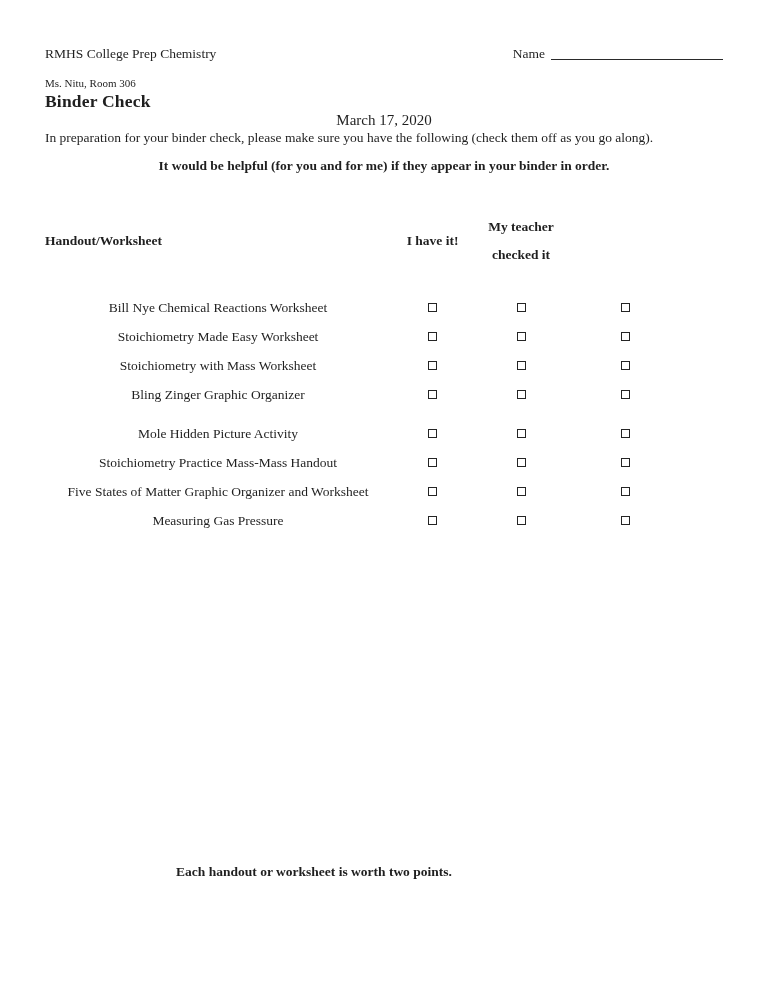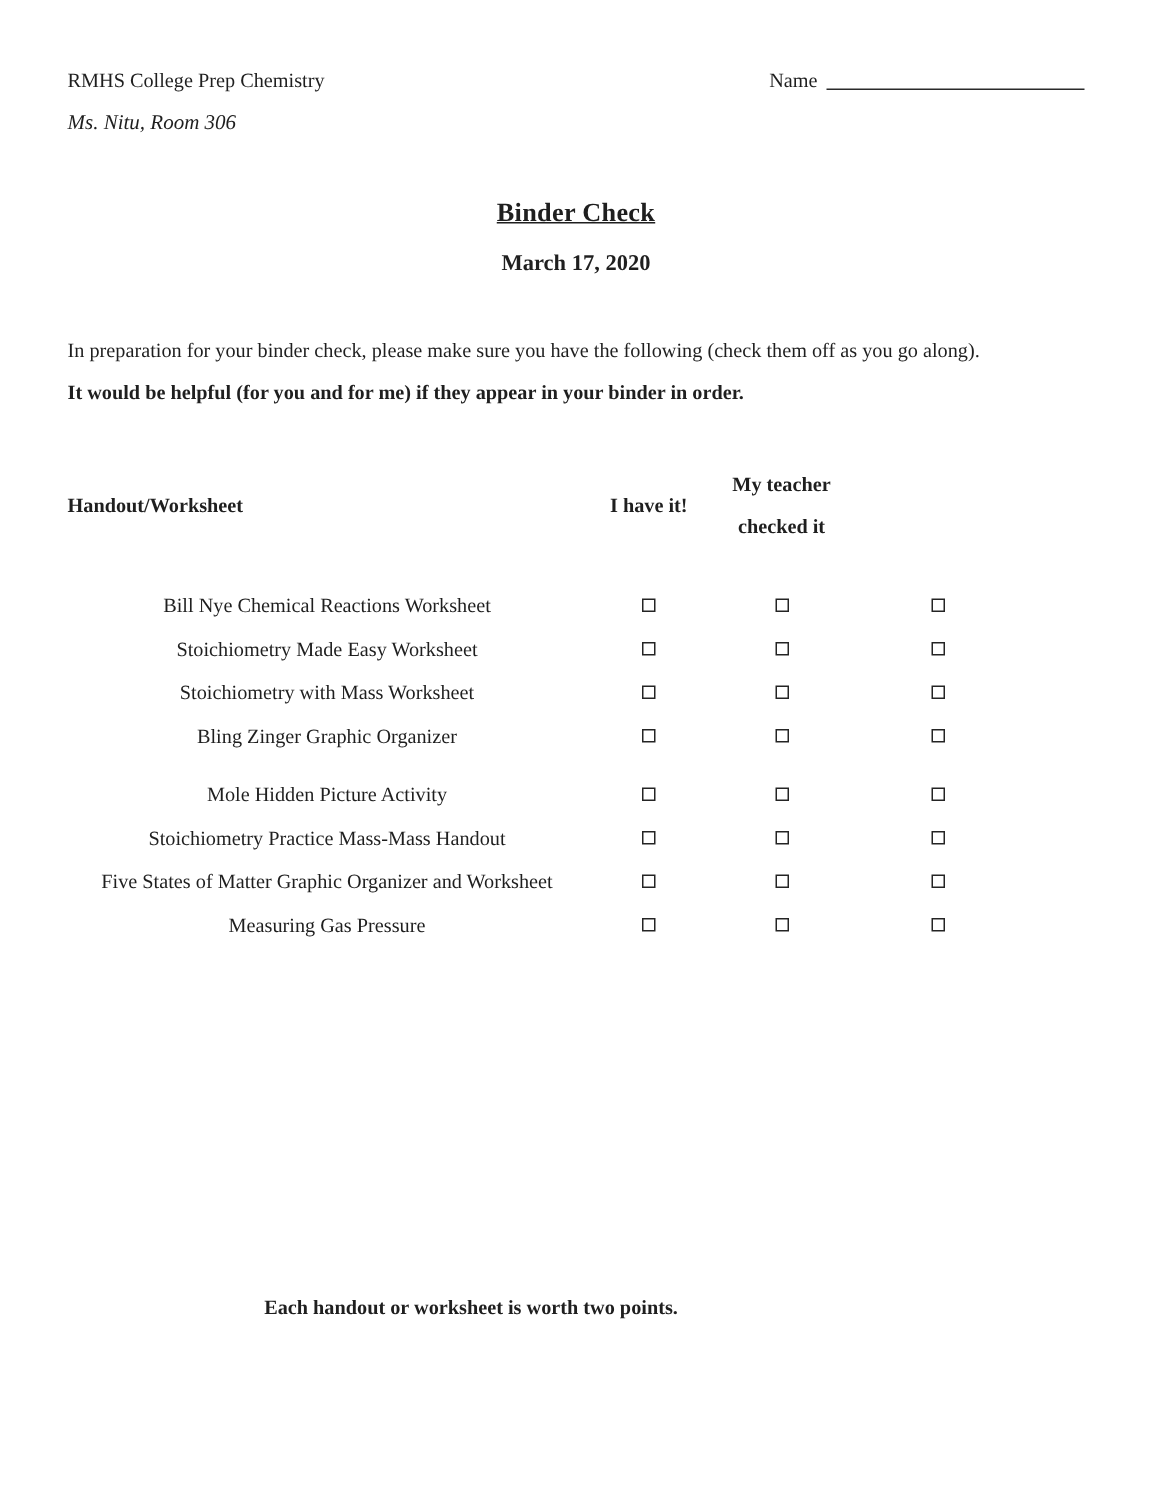--- a/index.html
+++ b/index.html
@@ -25,49 +25,44 @@
   }
   .name-group { display: flex; }
   .name-label { margin-right: 6px; }
   .name-line {
     display: inline-block;
     width: 172px;
     border-bottom: 1.2px solid #2a2a2a;
     height: 14px;
   }
   .teacher-line {
-    font-size: 14px;
+    font-size: 11px;
     line-height: 16px;
     margin-top: 13px;
-    font-style: italic;
   }
   
   .doc-title {
-    margin-top: 40px;
-    text-align: center;
     font-size: 17.5px;
     font-weight: bold;
     letter-spacing: 0.2px;
-    text-decoration: underline;
   }
   .doc-date {
-    margin-top: 16px;
+    margin-top: 0;
     text-align: center;
     font-size: 15px;
-    font-weight: bold;
+    font-weight: normal;
   }
   
   .intro {
-    margin-top: 40px;
     font-size: 13.5px;
     line-height: 18px;
   }
   .intro-emphasis {
     margin-top: 10px;
-    text-align: left;
+    text-align: center;
     font-size: 13.5px;
     font-weight: bold;
     line-height: 18px;
   }
   
   .grid-row {
     display: grid;
     grid-template-columns: 346px 83px 94px 114px;
     align-items: center;
   }

